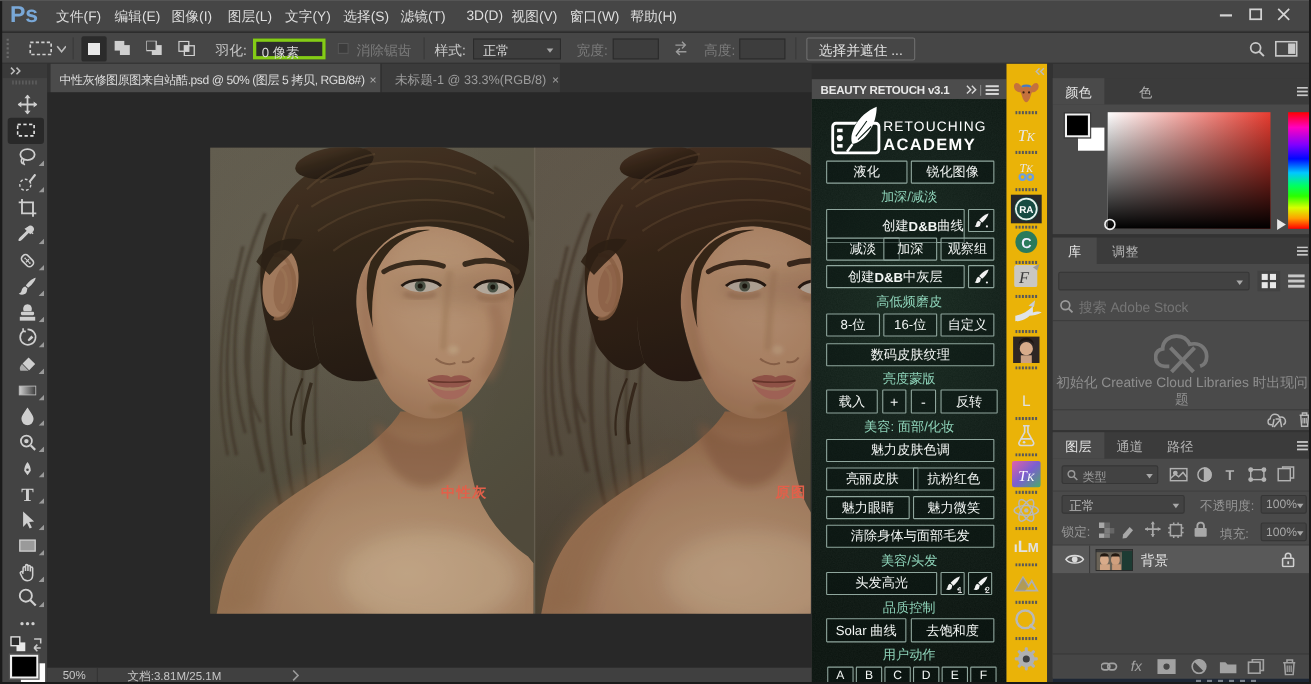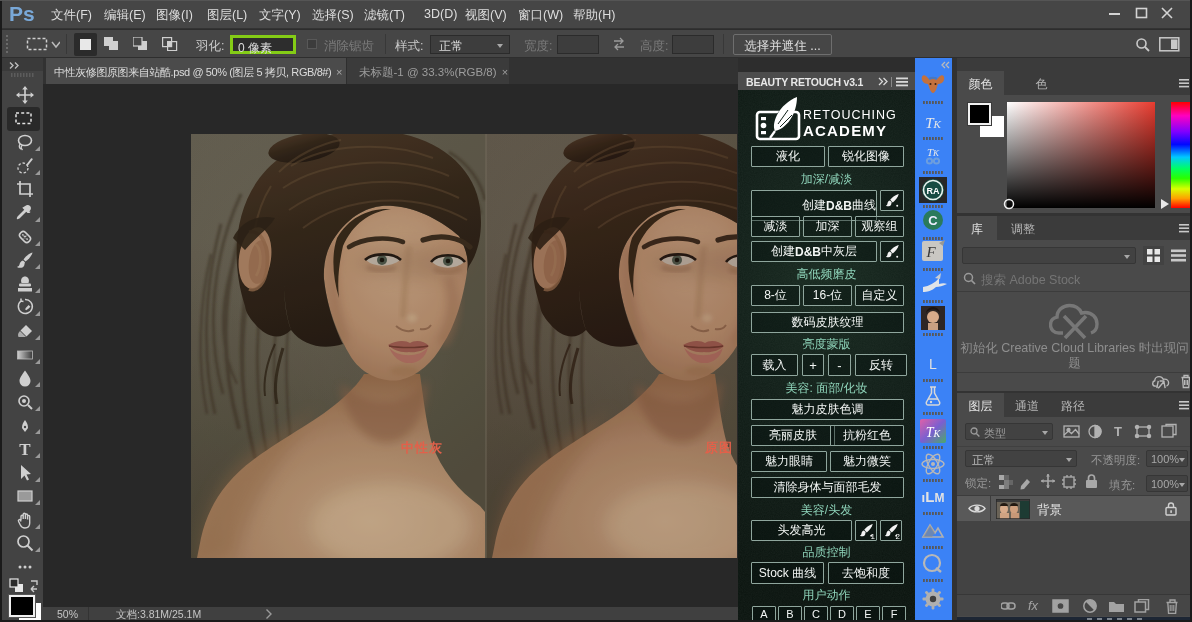--- a/index.html
+++ b/index.html
@@ -429,21 +429,21 @@
 <div class="bb" style="left:828px;top:146px;width:76px;height:21px;font-size:12px;">锐化图像</div>
 <div class="ab" style="left:738px;top:171px;width:177px;text-align:center;font-size:12px;color:#8fd4ba;">加深/减淡</div>
 <div class="bb" style="left:751px;top:190px;width:126px;height:31px;font-size:12px;justify-content:flex-end;">创建 <b>D&amp;B</b> 曲线</div>
 <div class="bb" style="left:880px;top:190px;width:24px;height:21px;">
       <svg width="15" height="15" viewBox="0 0 15 15" style="display:block">
         <path d="M13.5,1 C10.5,1.8 7,4.5 5.2,6.8 l2.6,2.6 C10.2,7.5 13,4 13.7,1.2 Z" fill="#f2f2f2"></path>
         <path d="M4.6,7.6 C3.2,8.2 2.6,9.4 2.4,10.8 C2.3,11.8 1.6,12.3 1,12.7 c1.6,1 4.2,0.6 5,-0.8 0.5,-1 0.4,-2.2 0.8,-2.8 Z" fill="#f2f2f2"></path>
         <circle cx="12.2" cy="12.8" r="1" fill="#f2f2f2"></circle>
       </svg>
     </div>
-<div class="bb" style="left:751px;top:216px;width:49px;height:21px;font-size:12px;">减淡</div>
+<div class="bb" style="left:751px;top:216px;width:67px;height:21px;font-size:12px;">减淡</div>
 <div class="bb" style="left:803px;top:216px;width:49px;height:21px;font-size:12px;">加深</div>
 <div class="bb" style="left:855px;top:216px;width:49px;height:21px;font-size:12px;">观察组</div>
 <div class="bb" style="left:751px;top:241px;width:126px;height:21px;font-size:12px;">创建 <b>D&amp;B</b> 中灰层</div>
 <div class="bb" style="left:880px;top:241px;width:24px;height:21px;">
       <svg width="15" height="15" viewBox="0 0 15 15" style="display:block">
         <path d="M13.5,1 C10.5,1.8 7,4.5 5.2,6.8 l2.6,2.6 C10.2,7.5 13,4 13.7,1.2 Z" fill="#f2f2f2"></path>
         <path d="M4.6,7.6 C3.2,8.2 2.6,9.4 2.4,10.8 C2.3,11.8 1.6,12.3 1,12.7 c1.6,1 4.2,0.6 5,-0.8 0.5,-1 0.4,-2.2 0.8,-2.8 Z" fill="#f2f2f2"></path>
         <circle cx="12.2" cy="12.8" r="1" fill="#f2f2f2"></circle>
       </svg>
     </div>
@@ -476,31 +476,31 @@
     </div>
 <div class="bb" style="left:880px;top:520px;width:22px;height:21px;">
       <svg width="15" height="15" viewBox="0 0 15 15" style="display:block">
         <path d="M13.5,1 C10.5,1.8 7,4.5 5.2,6.8 l2.6,2.6 C10.2,7.5 13,4 13.7,1.2 Z" fill="#f2f2f2"></path>
         <path d="M4.6,7.6 C3.2,8.2 2.6,9.4 2.4,10.8 C2.3,11.8 1.6,12.3 1,12.7 c1.6,1 4.2,0.6 5,-0.8 0.5,-1 0.4,-2.2 0.8,-2.8 Z" fill="#f2f2f2"></path>
         <circle cx="12.2" cy="12.8" r="1" fill="#f2f2f2"></circle>
       </svg>
       <span style="position:absolute;right:1px;bottom:-1px;font-size:8px;color:#fff;">2</span>
     </div>
 <div class="ab" style="left:738px;top:544px;width:177px;text-align:center;font-size:12px;color:#8fd4ba;">品质控制</div>
-<div class="bb" style="left:751px;top:562px;width:73px;height:22px;font-size:12px;">Stock 曲线</div>
+<div class="bb" style="left:751px;top:562px;width:73px;height:22px;font-size:12px;">Solar 曲线</div>
 <div class="bb" style="left:828px;top:562px;width:76px;height:22px;font-size:12px;">去饱和度</div>
 <div class="ab" style="left:738px;top:587px;width:177px;text-align:center;font-size:12px;color:#8fd4ba;">用户动作</div>
 <div class="bb" style="left:752px;top:606px;width:24px;height:16px;font-size:11px;">A</div>
 <div class="bb" style="left:778px;top:606px;width:24px;height:16px;font-size:11px;">B</div>
 <div class="bb" style="left:804px;top:606px;width:24px;height:16px;font-size:11px;">C</div>
 <div class="bb" style="left:830px;top:606px;width:24px;height:16px;font-size:11px;">D</div>
 <div class="bb" style="left:856px;top:606px;width:24px;height:16px;font-size:11px;">E</div>
 <div class="bb" style="left:882px;top:606px;width:24px;height:16px;font-size:11px;">F</div>
 
-<div class="ab" style="left:915px;top:58px;width:37px;height:564px;background:#3b82f6;">
+<div class="ab" style="left:915px;top:58px;width:37px;height:564px;background:#eab308;">
 <svg class="ab" style="left:24px;top:3px" width="12" height="8">
         <path d="M10,1 l-3,3 3,3 M6,1 l-3,3 3,3" fill="none" stroke="#bbb" stroke-width="1.3"></path>
       </svg>
 <svg class="ab" style="left:0px;top:14px" width="36" height="28">
         <g transform="translate(7,3)">
           <path d="M0,5 C-1,2 1,-1 4,1 L8,5 C9,3 13,3 14,5 L18,1 C21,-1 23,2 22,5 C21,8 18,9 16,9 L15,12 C14,16 12,18 11,18 C10,18 8,16 7,12 L6,9 C4,9 1,8 0,5 Z" fill="#c4713d"></path>
           <path d="M7,4 C9,2.5 13,2.5 15,4" stroke="#4a78c0" stroke-width="2.2" fill="none"></path>
           <circle cx="8.5" cy="9" r="1" fill="#3a2010"></circle>
           <circle cx="13.5" cy="9" r="1" fill="#3a2010"></circle>
         </g>

